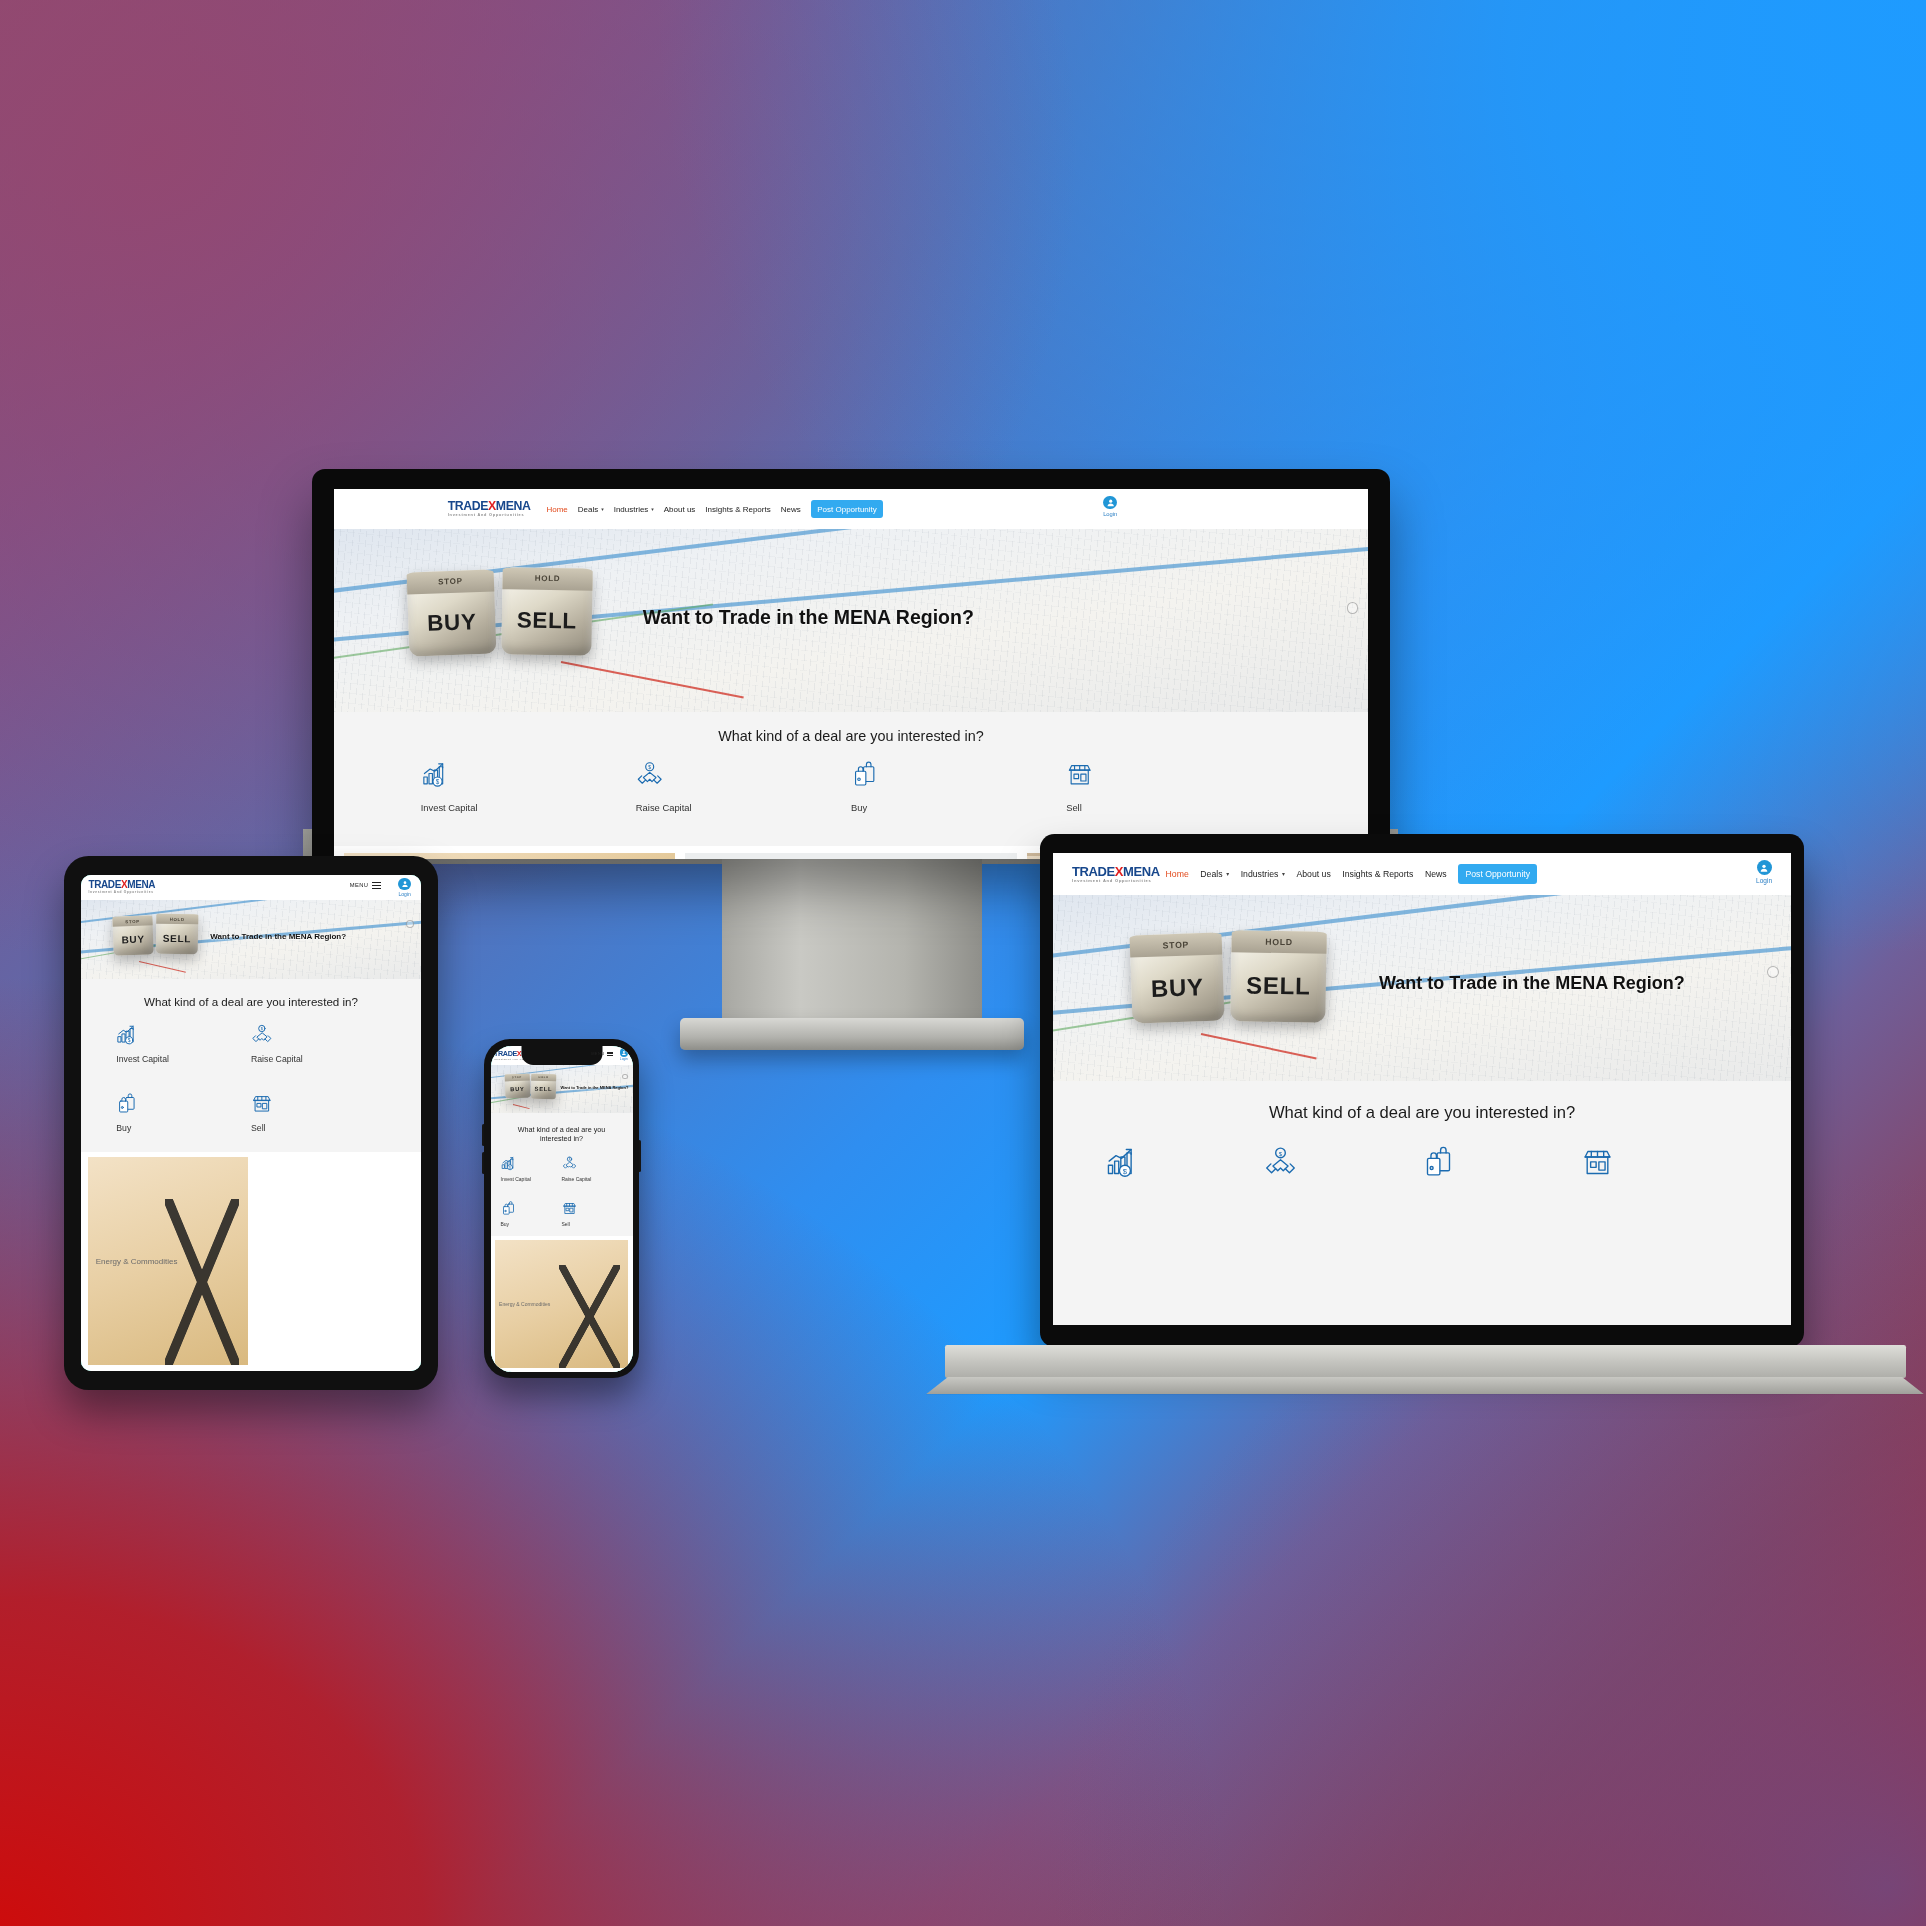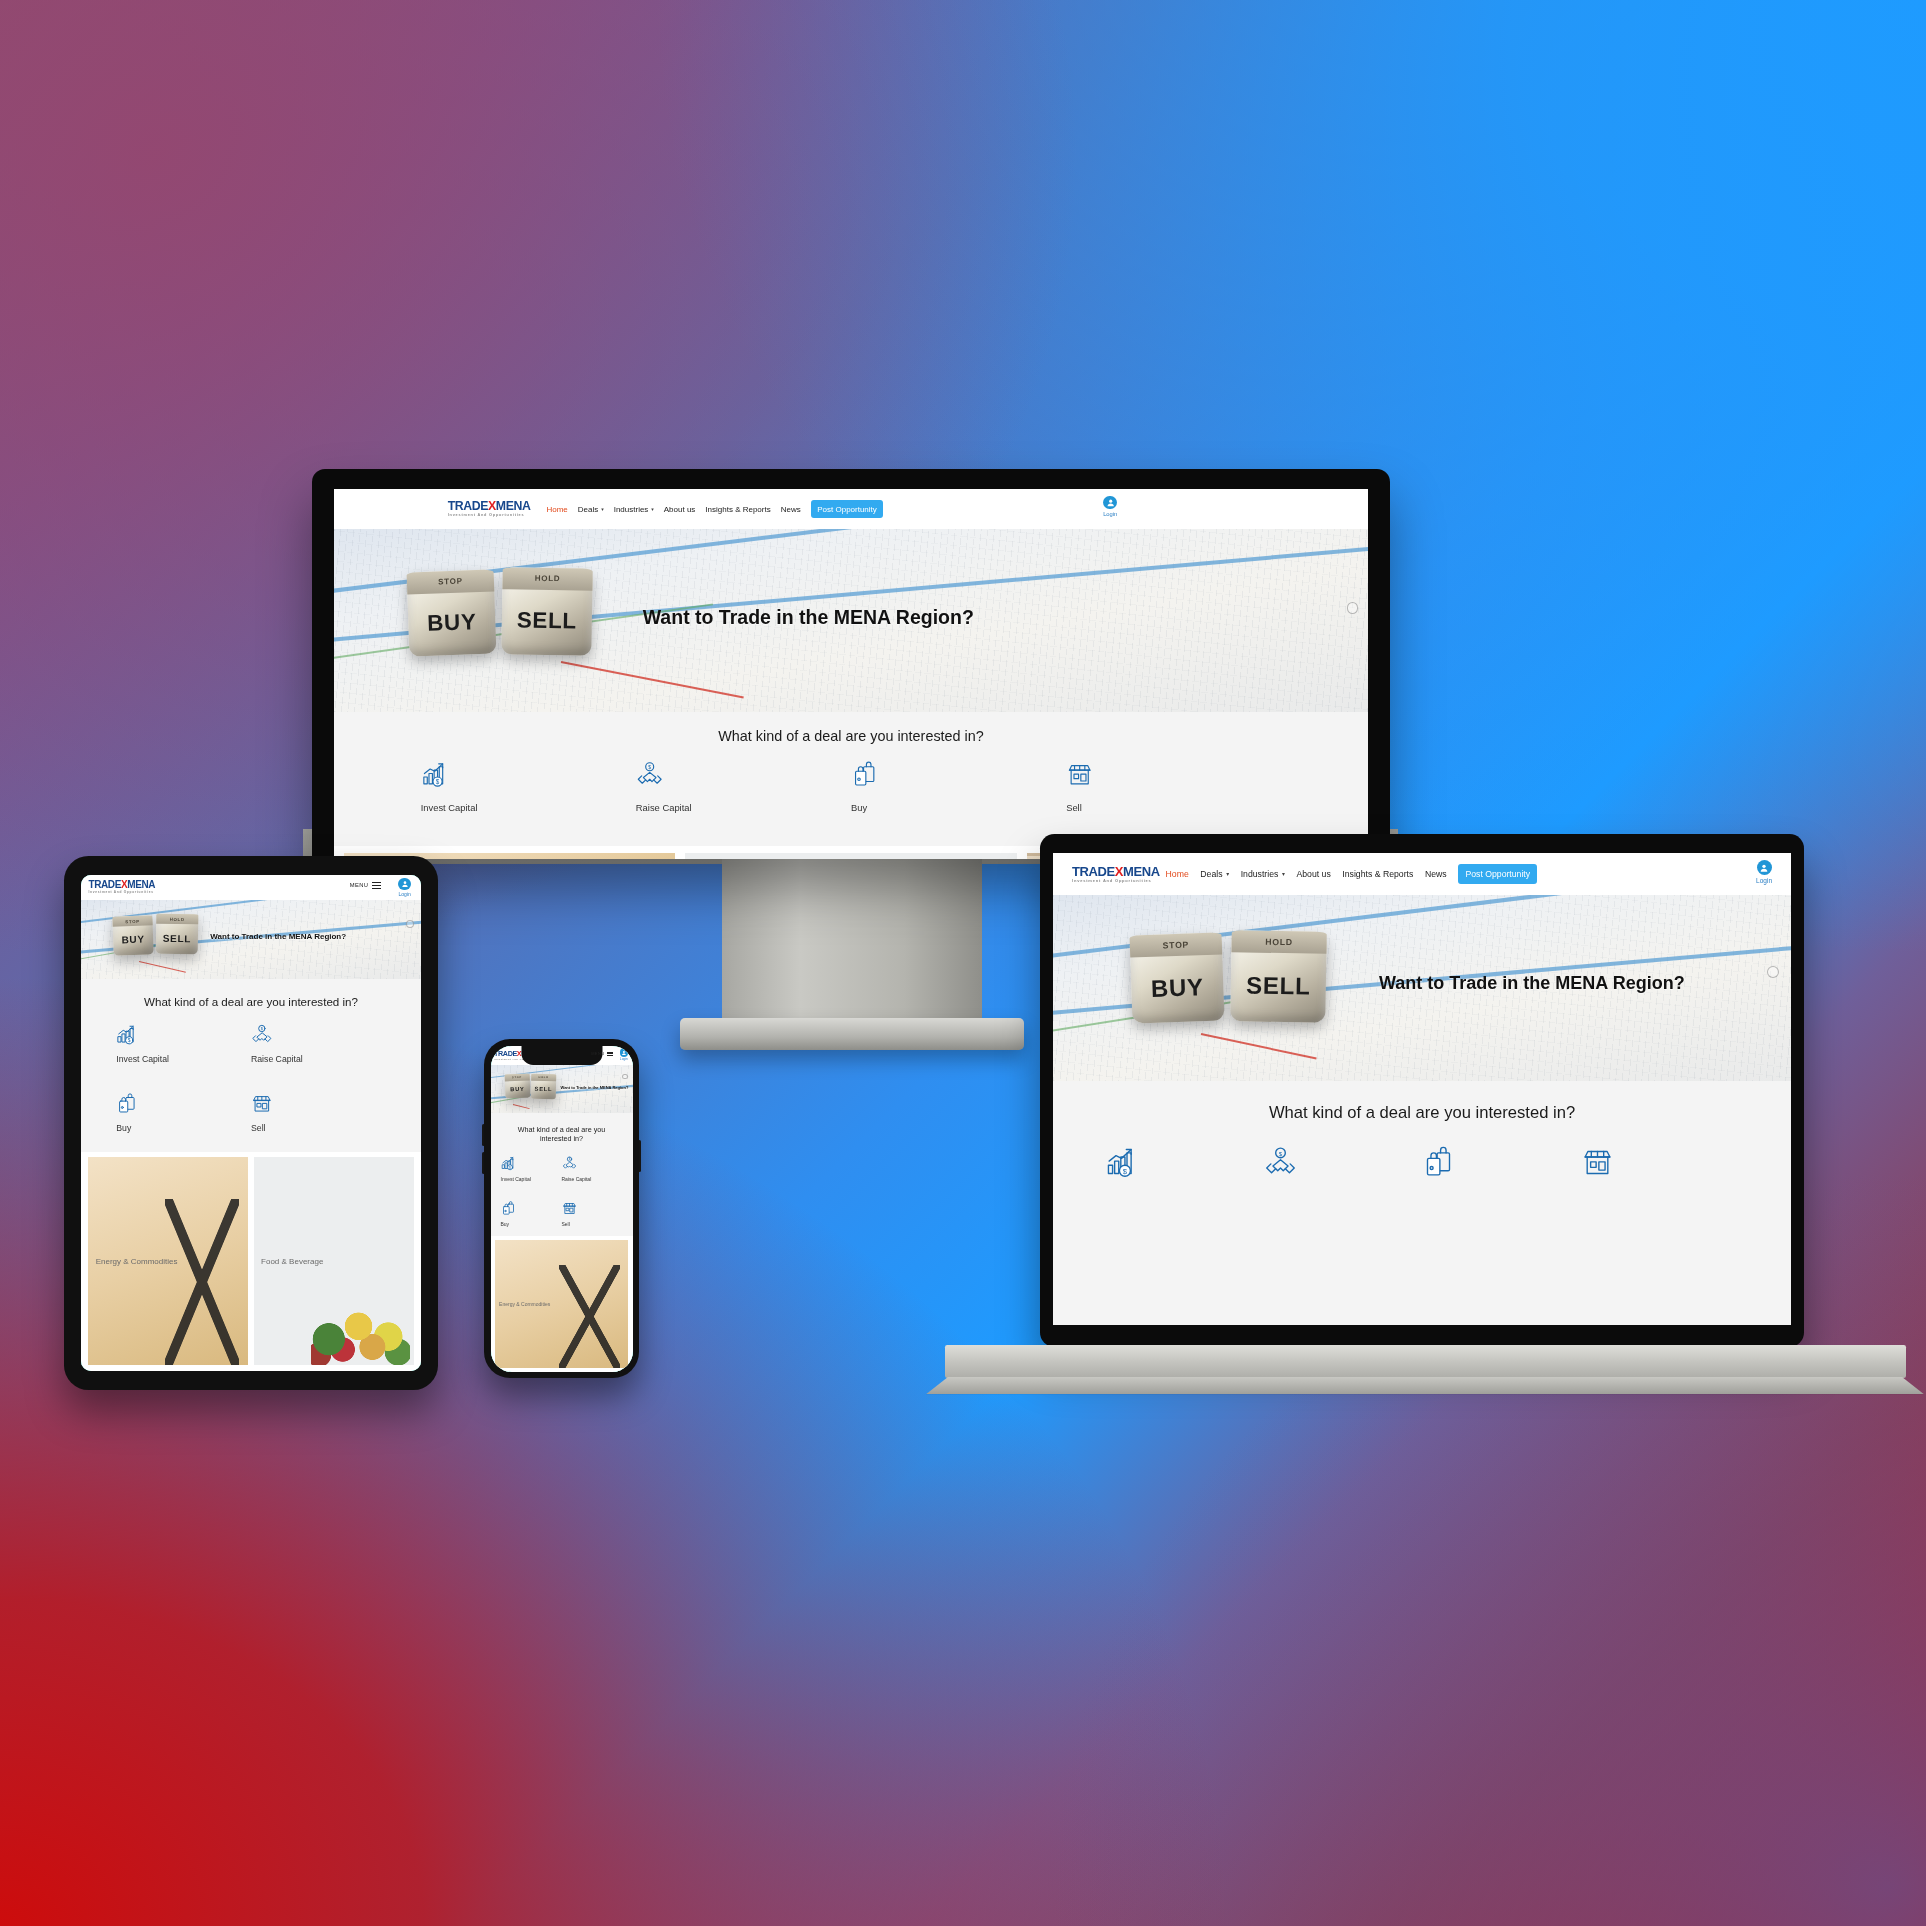--- a/index.html
+++ b/index.html
@@ -485,23 +485,20 @@
               </svg>
               <span class="deal-label" style="font-size:8.7px; margin-top:8.7px;">Sell</span>
             </div>
           </div>
         </div>
 
         <div class="cards" style="grid-template-columns: repeat(2,1fr); gap:5.8px; padding:5.8px 7.2px; flex:1;">
           <div class="card energy" style="padding-left:7.2px;">
             <span class="card-label" style="font-size:8px;">Energy &amp; Commodities</span>
           </div>
-          <div class="card food" style="padding-left:7.2px;">
-            <span class="card-label" style="font-size:8px;">Food &amp; Beverage</span>
-          </div>
         </div>
 
       </div>
     </div>
   </div>
 </div>
 
 <div id="phone">
   <div class="ph-btn" style="left:-2.2px; top:85px; width:2.9px; height:21.7px;"></div>
   <div class="ph-btn" style="left:-2.2px; top:113px; width:2.9px; height:21.7px;"></div>

